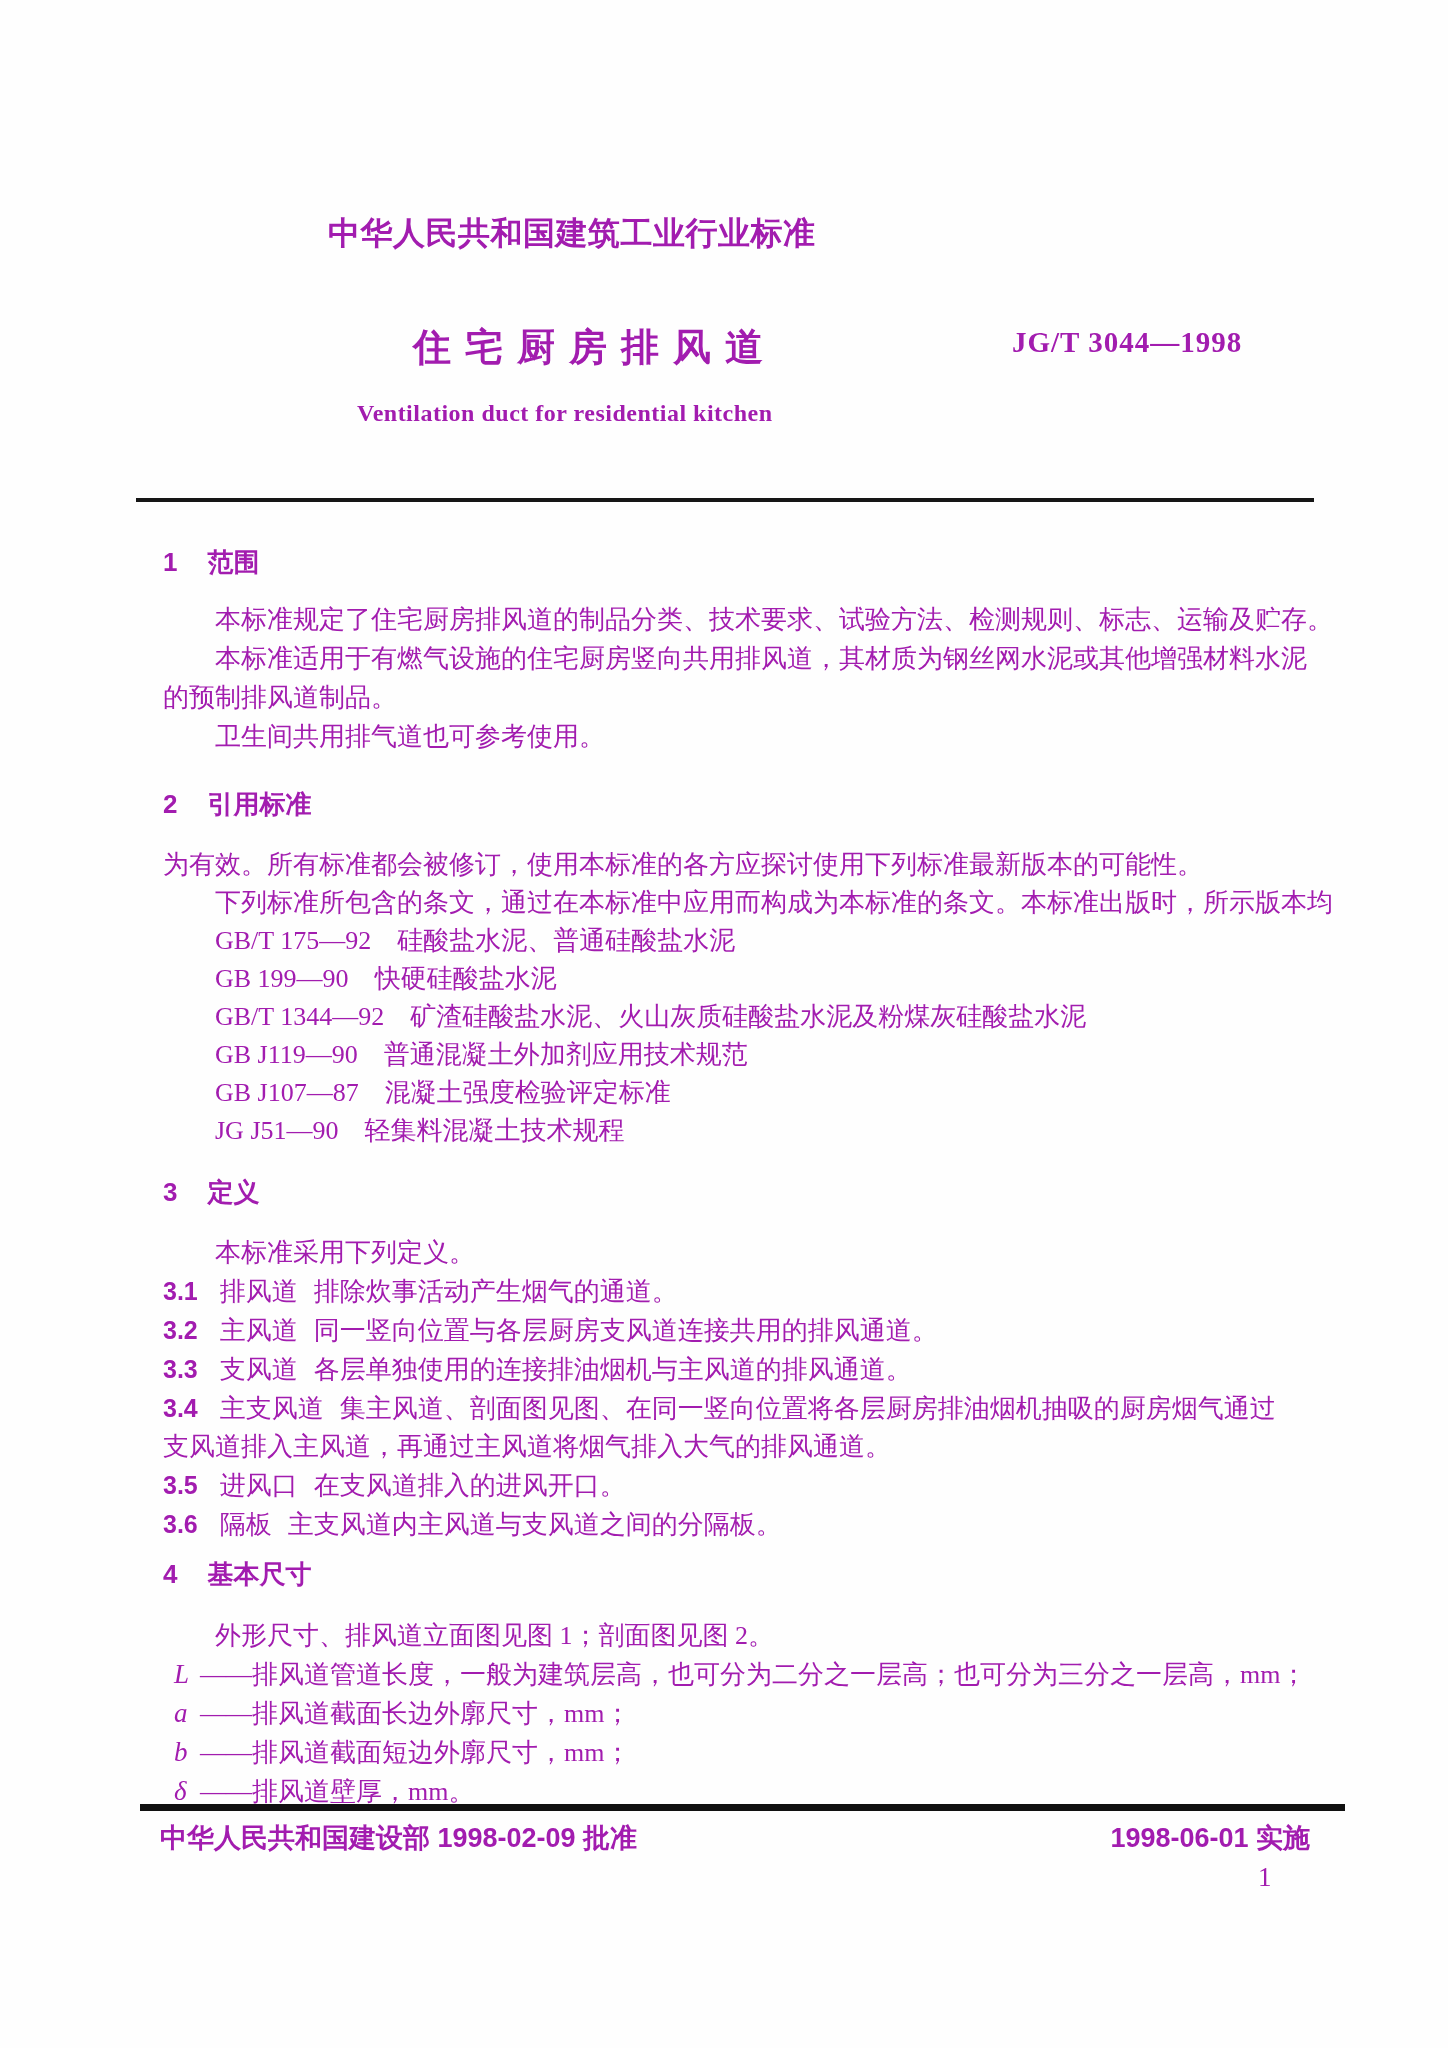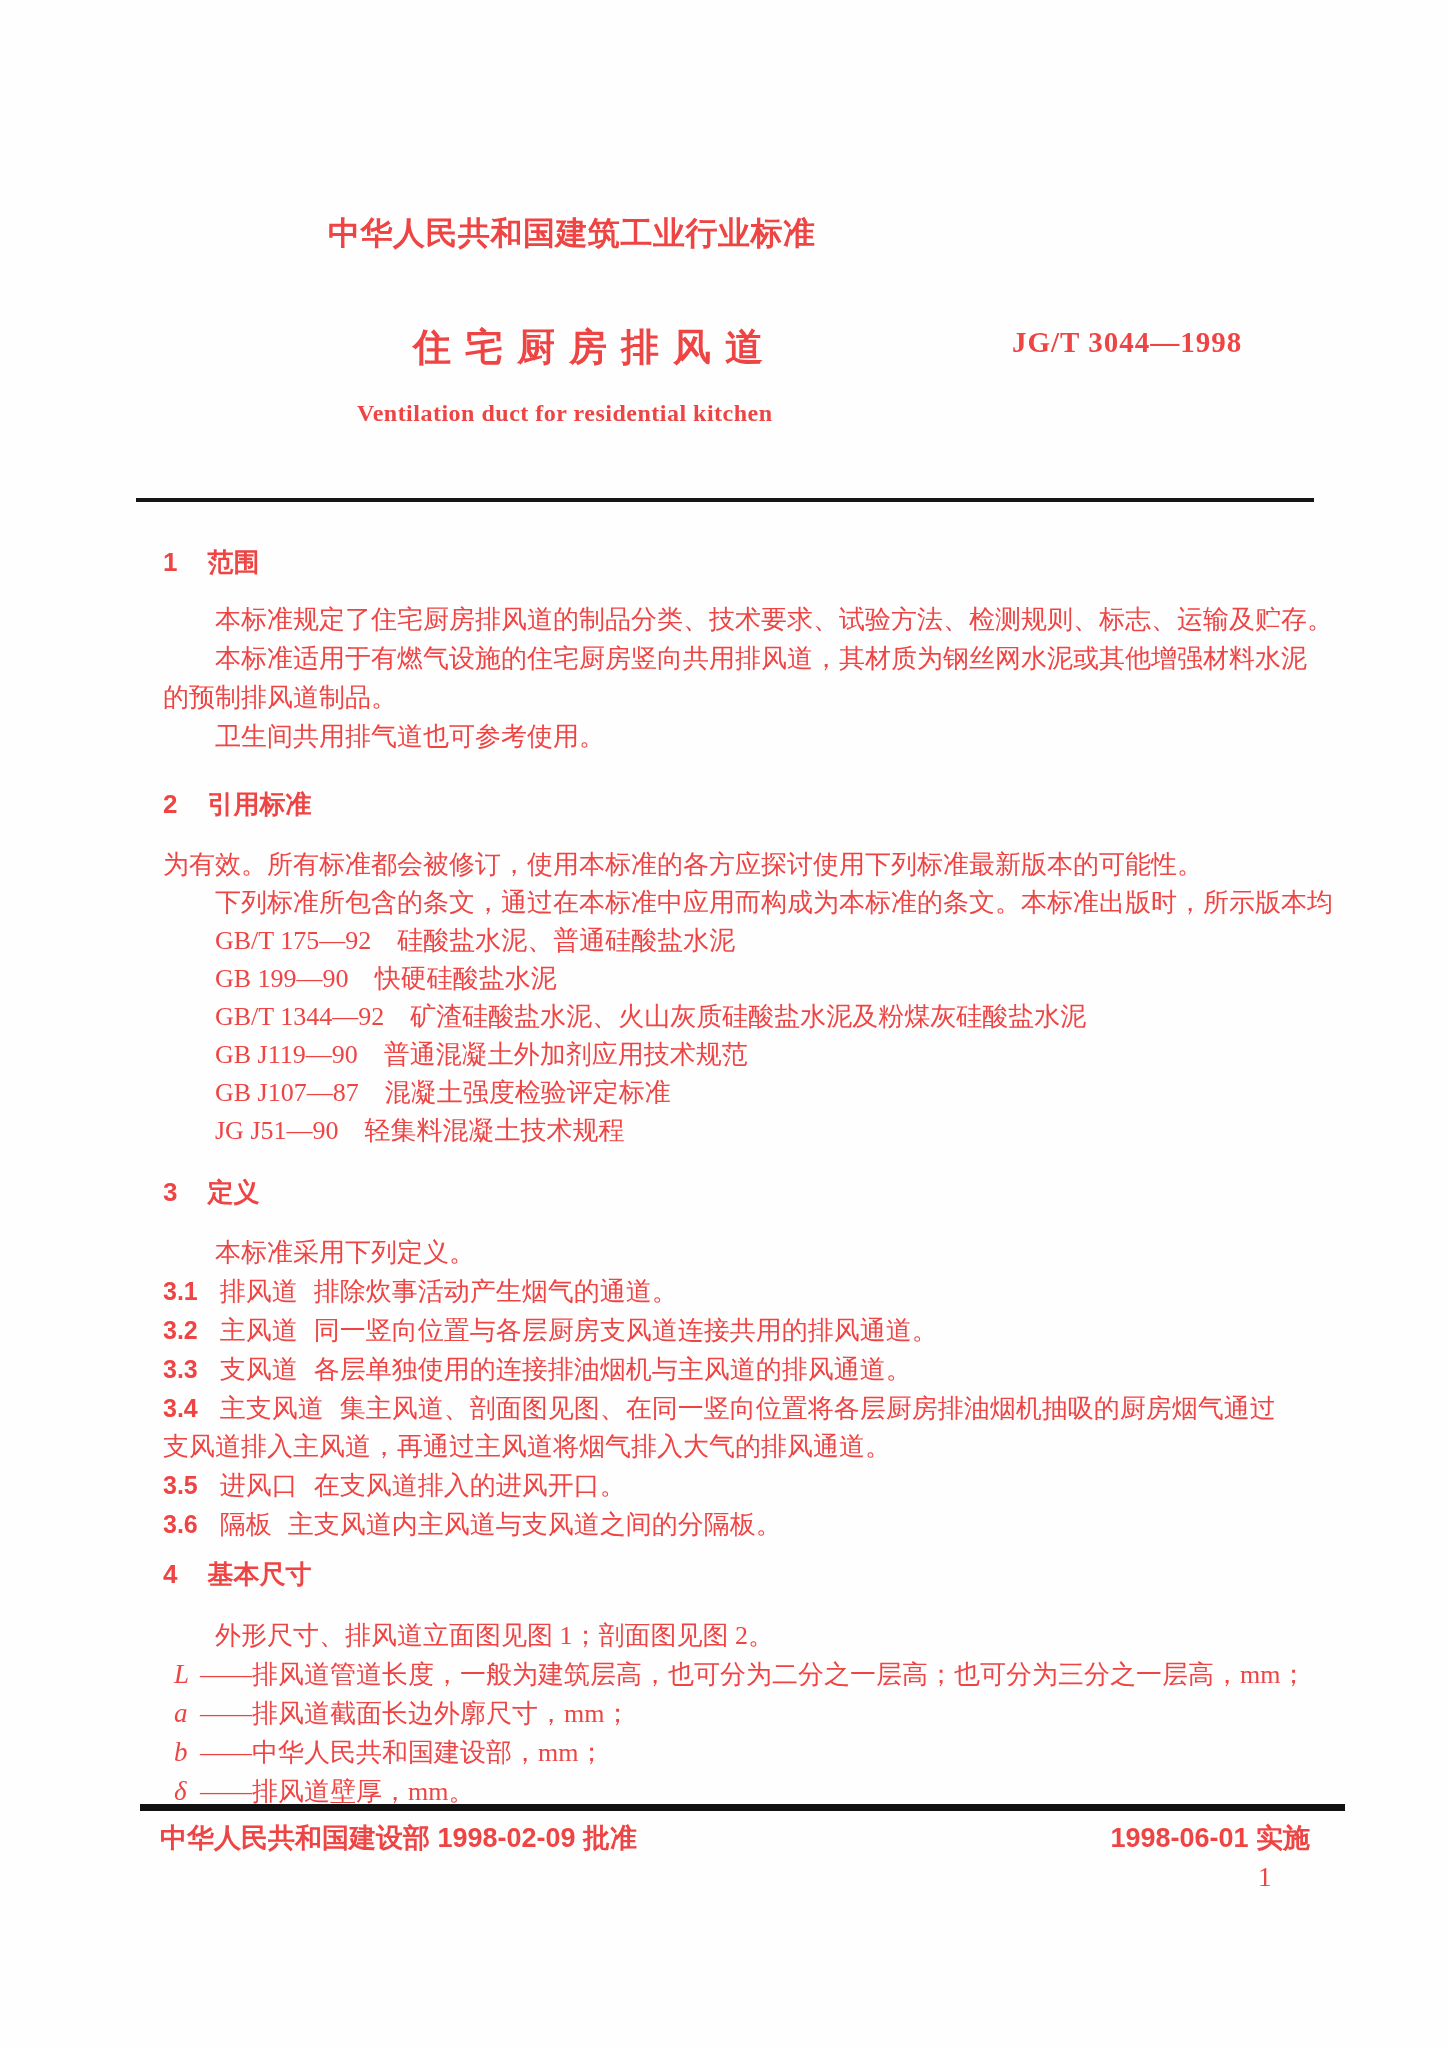--- a/index.html
+++ b/index.html
@@ -2,21 +2,21 @@
 <html><head>
 <meta charset="utf-8">
 <style>
   html, body { margin: 0; padding: 0; background: #e8e8e8; }
   .page {
     position: relative;
     width: 1448px;
     height: 2048px;
     margin: 0 auto;
     background: #fefefe;
-    color: #ef4444;
+    color: #a21caf;
     font-family: "Liberation Serif", serif;
     overflow: hidden;
   }
   .abs { position: absolute; }
 
   
   .category {
     left: 328px; top: 212px;
     font-family: "Liberation Sans", sans-serif;
     font-weight: bold;
@@ -176,21 +176,21 @@
   </div>
 
   <div class="sec sec-dims" style="top:1558px">
     <div class="sec-h">
       <span class="h-num">4</span><span>基本尺寸</span>
     </div>
     <div class="sec-body">
       <div class="line ind">外形尺寸、排风道立面图见图 1；剖面图见图 2。</div>
       <div class="line dim-row"><span class="dim-sym">L</span><span>——排风道管道长度，一般为建筑层高，也可分为二分之一层高；也可分为三分之一层高，mm；</span></div>
       <div class="line dim-row"><span class="dim-sym">a</span><span>——排风道截面长边外廓尺寸，mm；</span></div>
-      <div class="line dim-row"><span class="dim-sym">b</span><span>——中华人民共和国建设部，mm；</span></div>
+      <div class="line dim-row"><span class="dim-sym">b</span><span>——排风道截面短边外廓尺寸，mm；</span></div>
       <div class="line dim-row"><span class="dim-sym">δ</span><span>——排风道壁厚，mm。</span></div>
     </div>
   </div>
 
   <div class="abs rule-bottom"></div>
   <div class="abs footer-approved">中华人民共和国建设部 1998-02-09 批准</div>
   <div class="abs footer-effective">1998-06-01 实施</div>
   <div class="abs page-num">1</div>
 
 </div>

